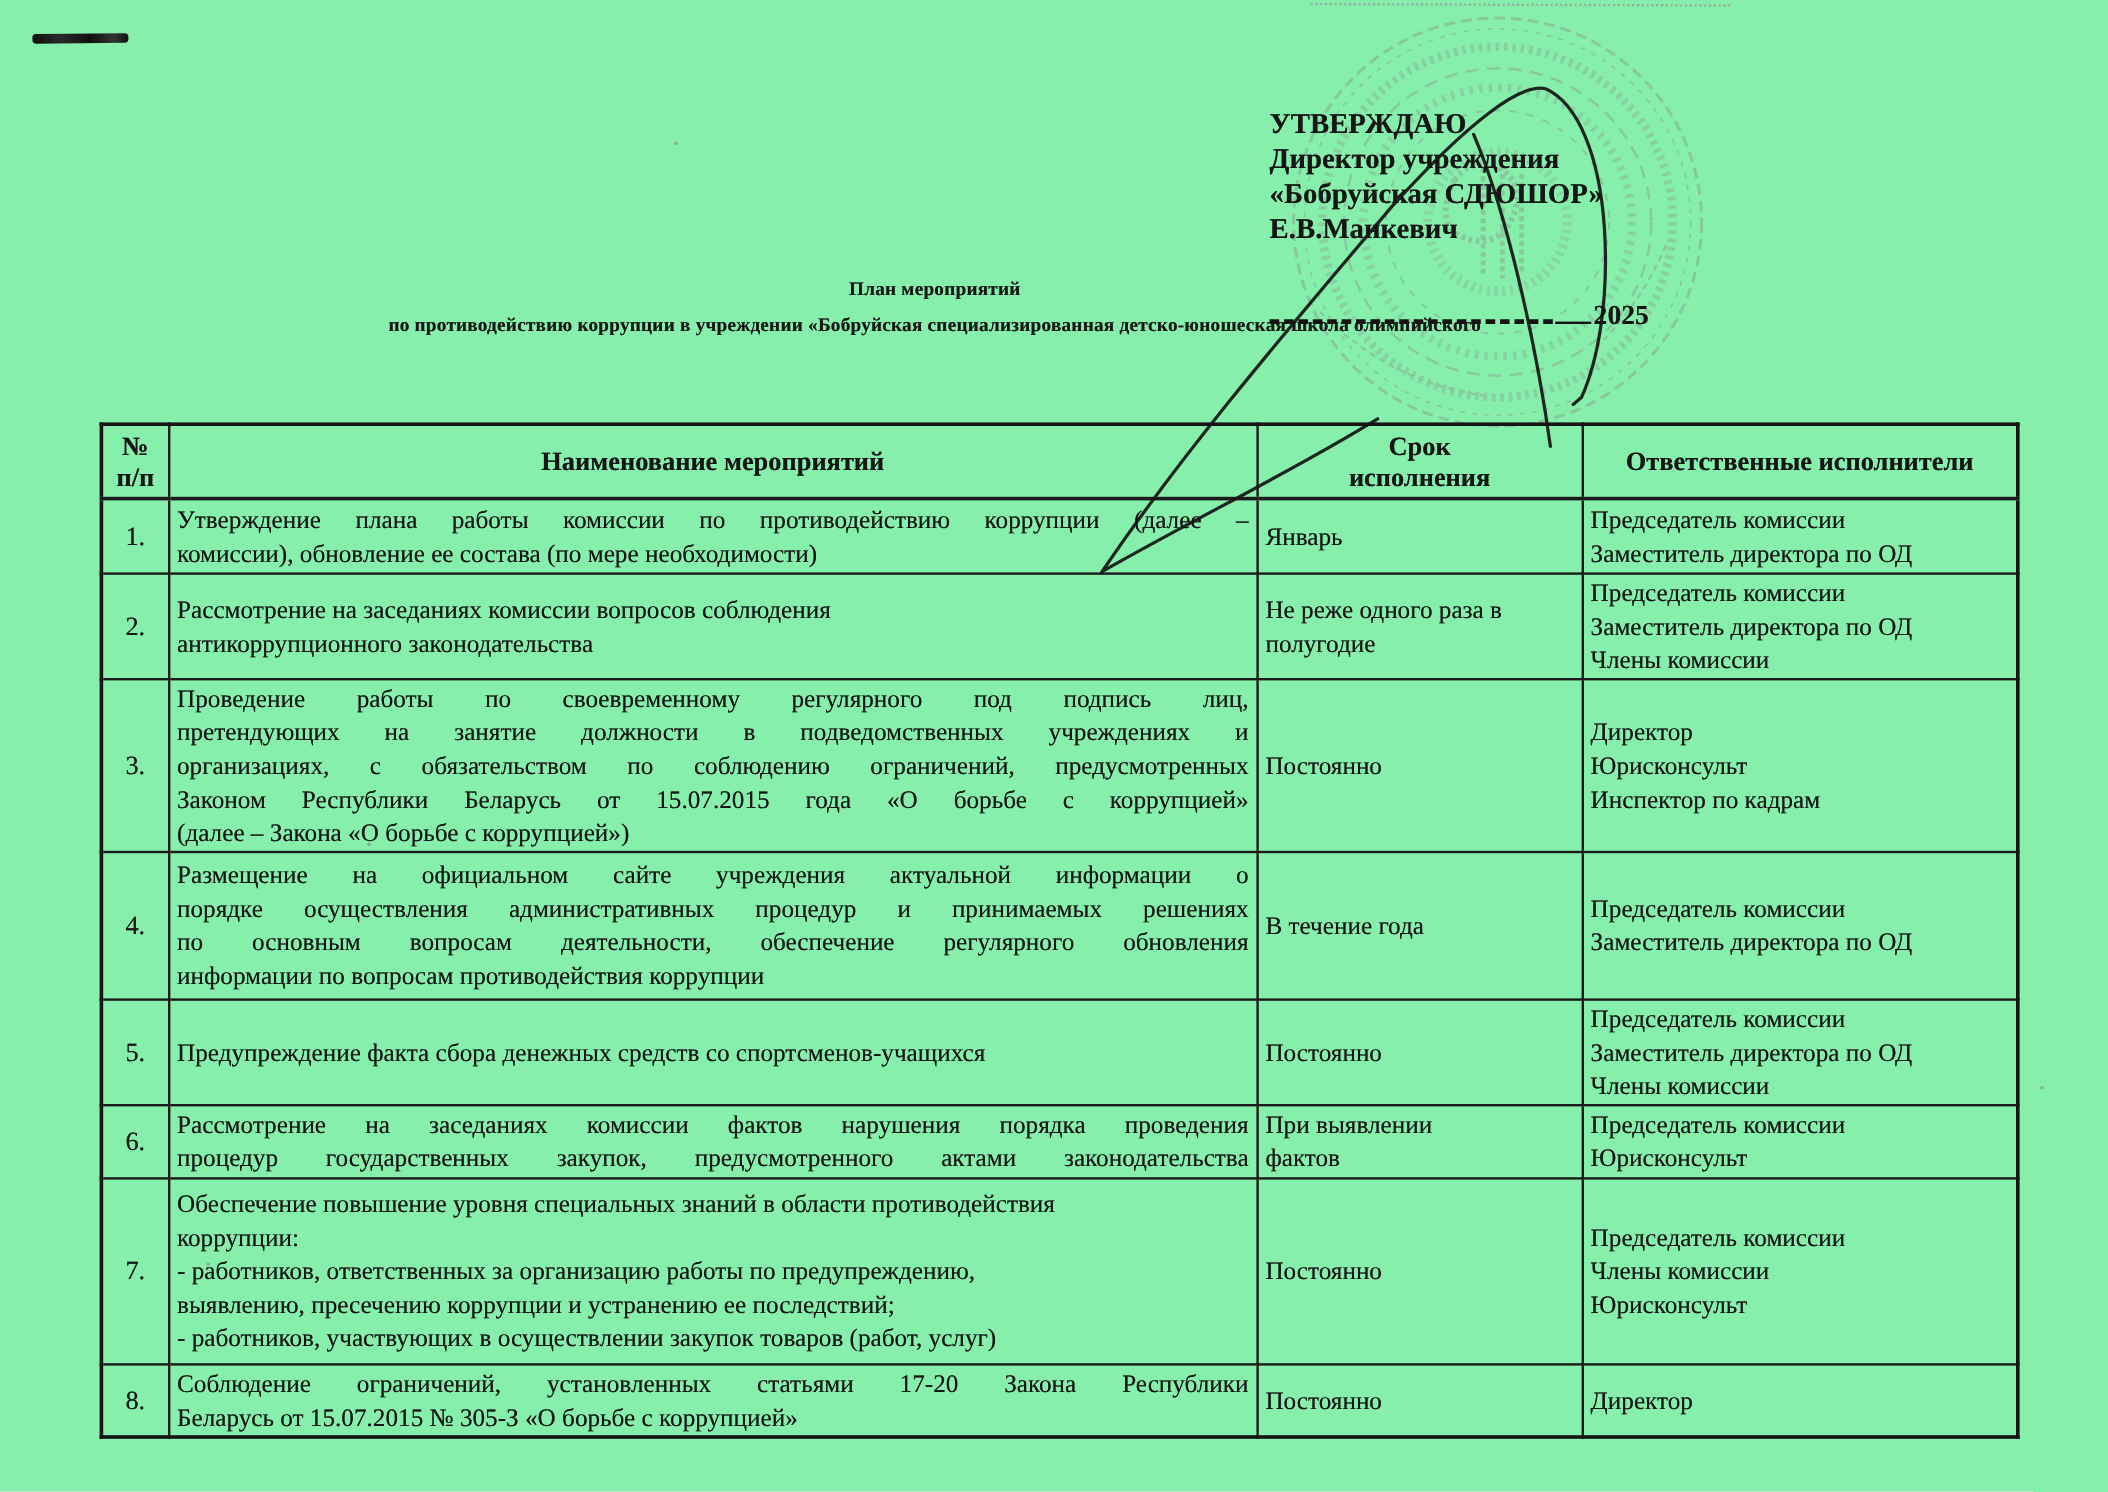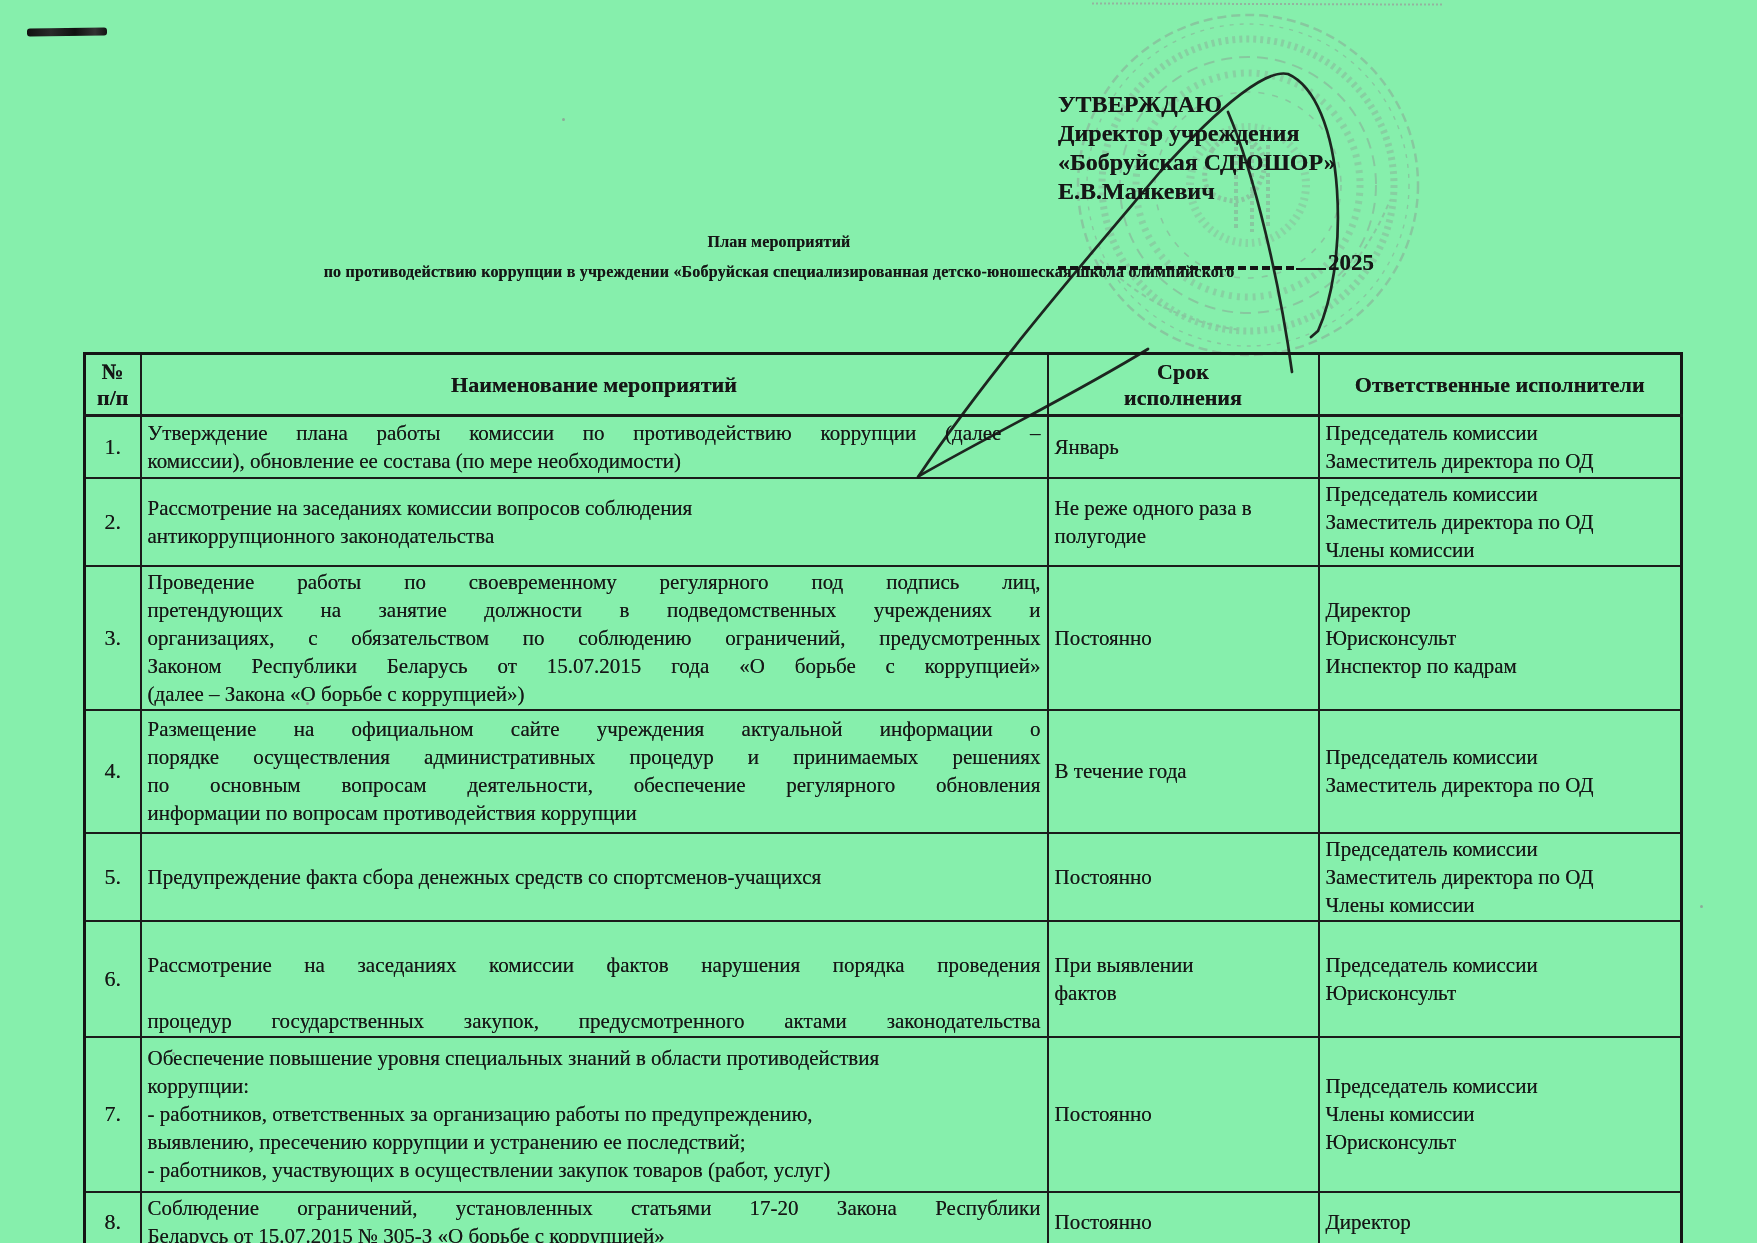--- a/index.html
+++ b/index.html
@@ -64,21 +64,21 @@
     font-weight:700;font-size:22px;line-height:26px;text-align:center;
     border-bottom-width:3px;
   }
   tr.hrow{height:62px;}
   tr.r1{height:62px;} tr.r2{height:87px;} tr.r3{height:143px;}
   tr.r4{height:123px;} tr.r5{height:81px;} tr.r6{height:61px;}
   tr.r7{height:155px;} tr.r8{height:55px;}
   td.num{text-align:center;font-size:22px;}
   td.act{text-align:left;padding-left:10px;padding-right:8px;}
   td.act.just > .ln:not(:last-child){text-align:justify;text-align-last:justify;}
-  td.act.just-all > .ln{text-align:justify;text-align-last:justify;margin-top:28px;}
+  td.act.just-all > .ln{text-align:justify;text-align-last:justify;}
   td.dl{text-align:left;}
   td.resp{text-align:left;padding-left:10px;font-family:Liberation Serif, serif;}
   .ln{display:block;}
 
   
   svg.stamp{position:absolute;left:0;top:0;z-index:1;pointer-events:none;}
   svg.signature{position:absolute;left:0;top:0;z-index:3;pointer-events:none;}
 </style>
 </head>
 <body>

